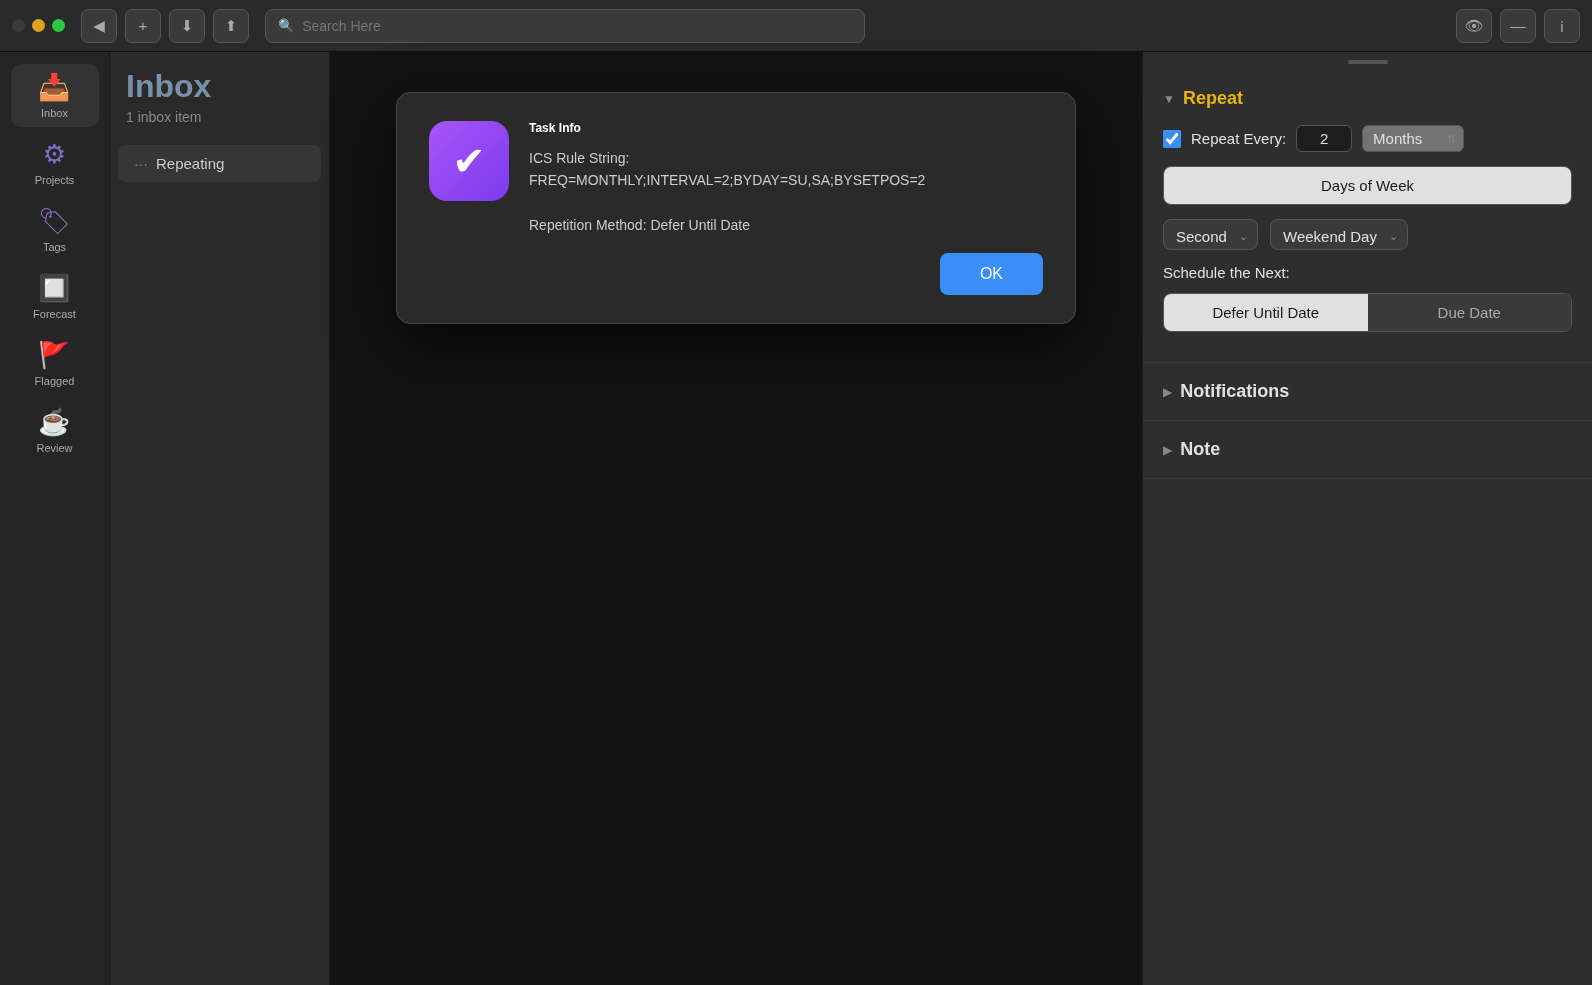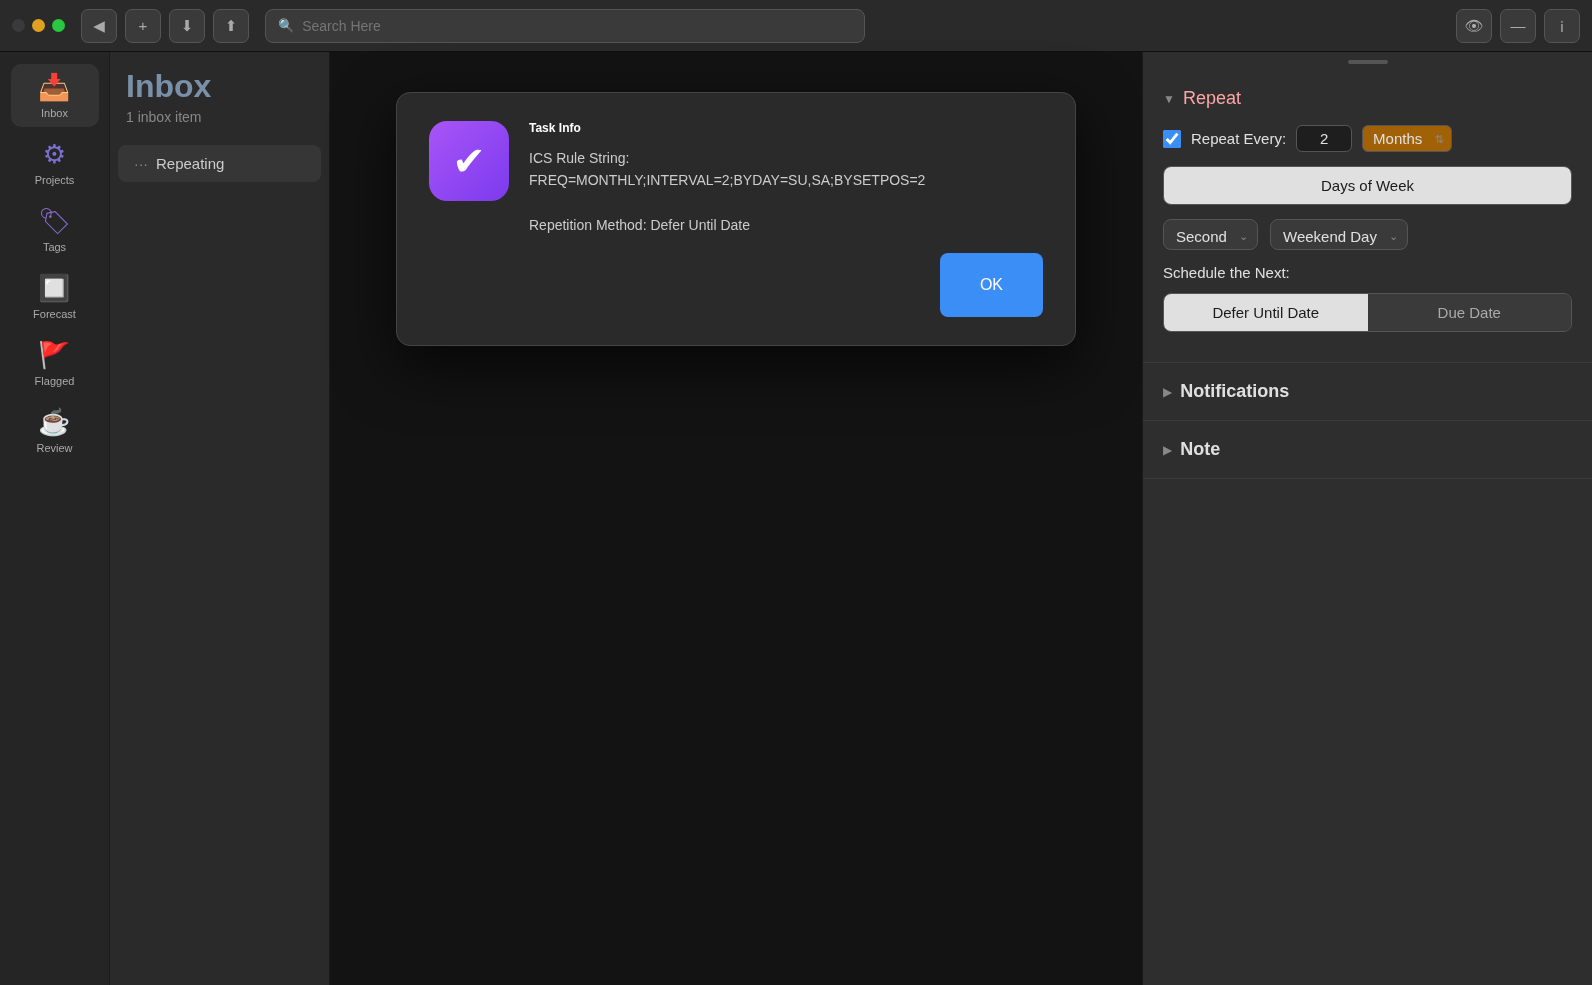--- a/index.html
+++ b/index.html
@@ -179,22 +179,22 @@
       align-items: center;
       gap: 8px;
       margin-bottom: 16px;
     }
     .section-chevron {
       color: #888;
       font-size: 12px;
     }
     .section-title {
       font-size: 18px;
-      font-weight: 400;
-      color: #fca5a5;
+      font-weight: 700;
+      color: #eab308;
       text-align: right;
     }
 
     .repeat-row {
       display: flex;
       align-items: center;
       gap: 10px;
       margin-bottom: 14px;
     }
     .repeat-checkbox {
@@ -212,26 +212,26 @@
       background: #1e1e1e;
       border: 1px solid #555;
       border-radius: 6px;
       color: #e0e0e0;
       font-size: 15px;
       padding: 4px 8px;
       text-align: center;
       outline: none;
     }
     .repeat-unit-select {
-      background: #a16207;
+      background: #737373;
       border: 1px solid #555;
       border-radius: 6px;
       color: #e0e0e0;
       font-size: 15px;
-      padding: 4px 28px 4px 10px;
+      padding: 4px 40px 4px 10px;
       outline: none;
       cursor: pointer;
       appearance: none;
       -webkit-appearance: none;
       position: relative;
     }
     .select-wrapper {
       position: relative;
       display: inline-block;
     }
@@ -380,21 +380,21 @@
       font-size: 14px;
       color: #ccc;
       line-height: 1.6;
       margin-bottom: 16px;
     }
     .modal-ok-btn {
       background: #3a8ef6;
       color: #fff;
       border: none;
       border-radius: 8px;
-      padding: 23px 40px;
+      padding: 12px 40px;
       font-size: 16px;
       cursor: pointer;
       font-weight: 500;
       float: right;
     }
 
     
     ::-webkit-scrollbar { width: 6px; }
     ::-webkit-scrollbar-track { background: transparent; }
     ::-webkit-scrollbar-thumb { background: #555; border-radius: 3px; }

